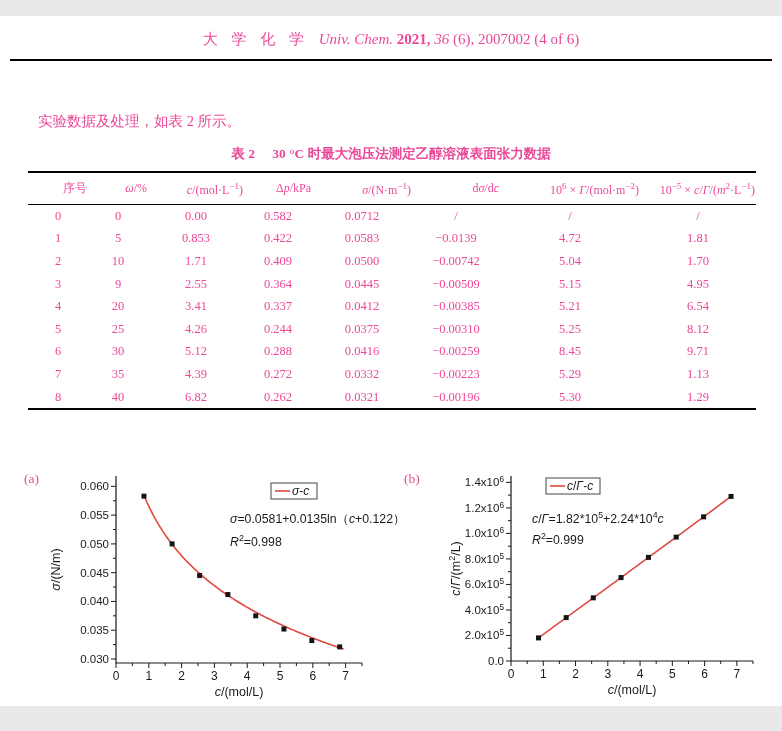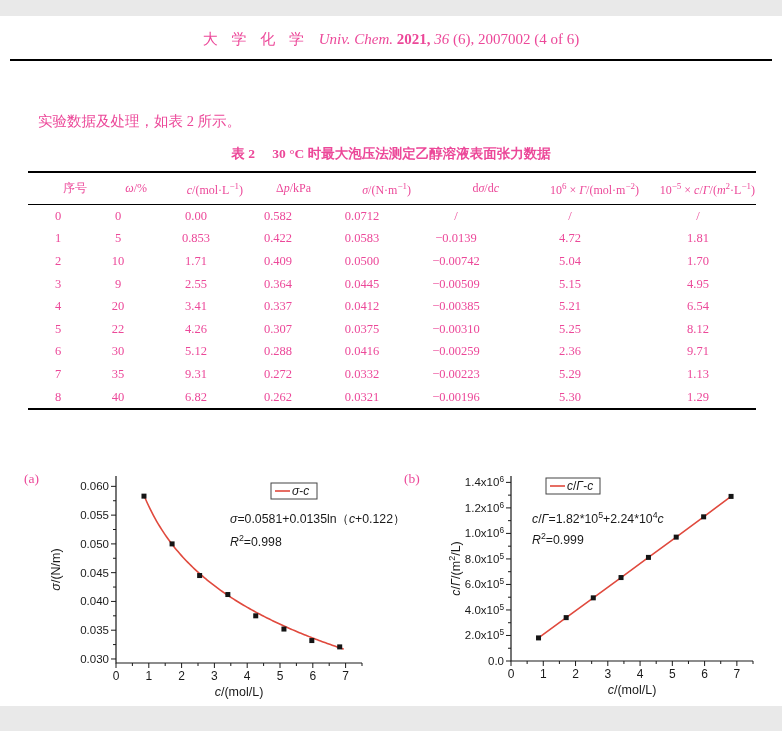--- a/index.html
+++ b/index.html
@@ -129,42 +129,42 @@
             <td>20</td>
             <td>3.41</td>
             <td>0.337</td>
             <td>0.0412</td>
             <td>−0.00385</td>
             <td>5.21</td>
             <td>6.54</td>
           </tr>
           <tr>
             <td>5</td>
-            <td>22</td>
+            <td>25</td>
             <td>4.26</td>
-            <td>0.307</td>
+            <td>0.244</td>
             <td>0.0375</td>
             <td>−0.00310</td>
             <td>5.25</td>
             <td>8.12</td>
           </tr>
           <tr>
             <td>6</td>
             <td>30</td>
             <td>5.12</td>
             <td>0.288</td>
             <td>0.0416</td>
             <td>−0.00259</td>
-            <td>2.36</td>
+            <td>8.45</td>
             <td>9.71</td>
           </tr>
           <tr>
             <td>7</td>
             <td>35</td>
-            <td>9.31</td>
+            <td>4.39</td>
             <td>0.272</td>
             <td>0.0332</td>
             <td>−0.00223</td>
             <td>5.29</td>
             <td>1.13</td>
           </tr>
           <tr>
             <td>8</td>
             <td>40</td>
             <td>6.82</td>

